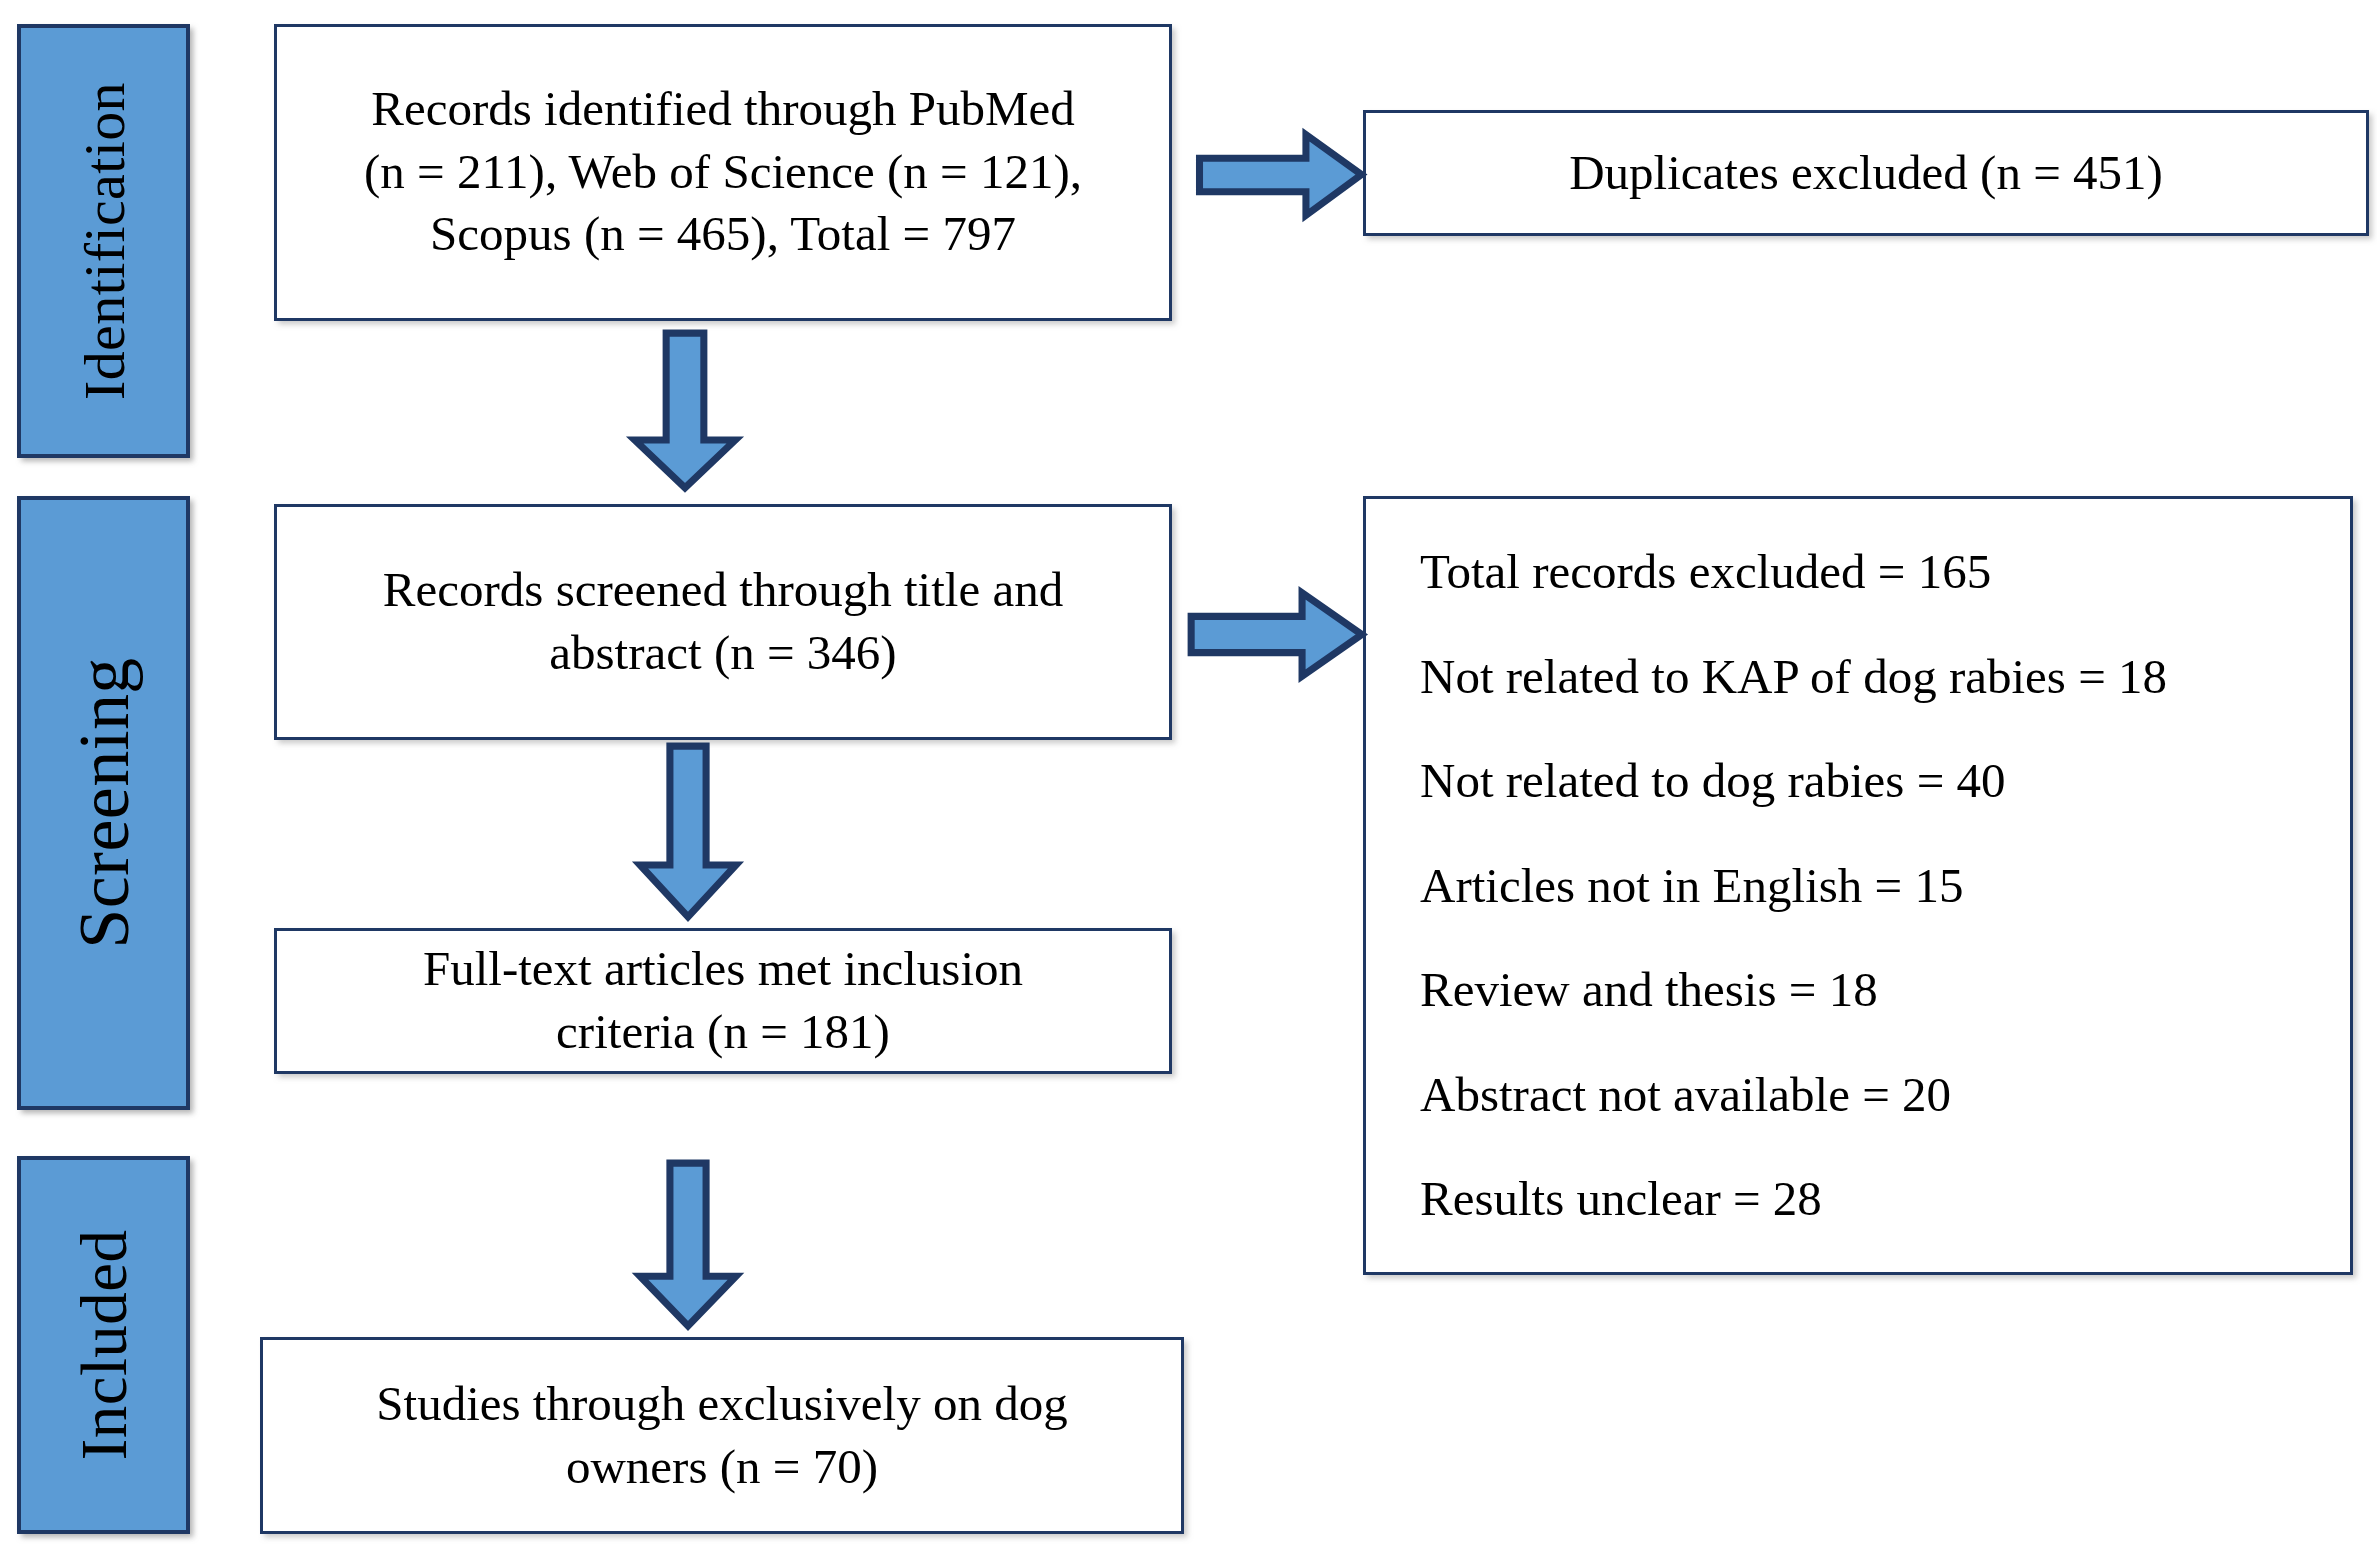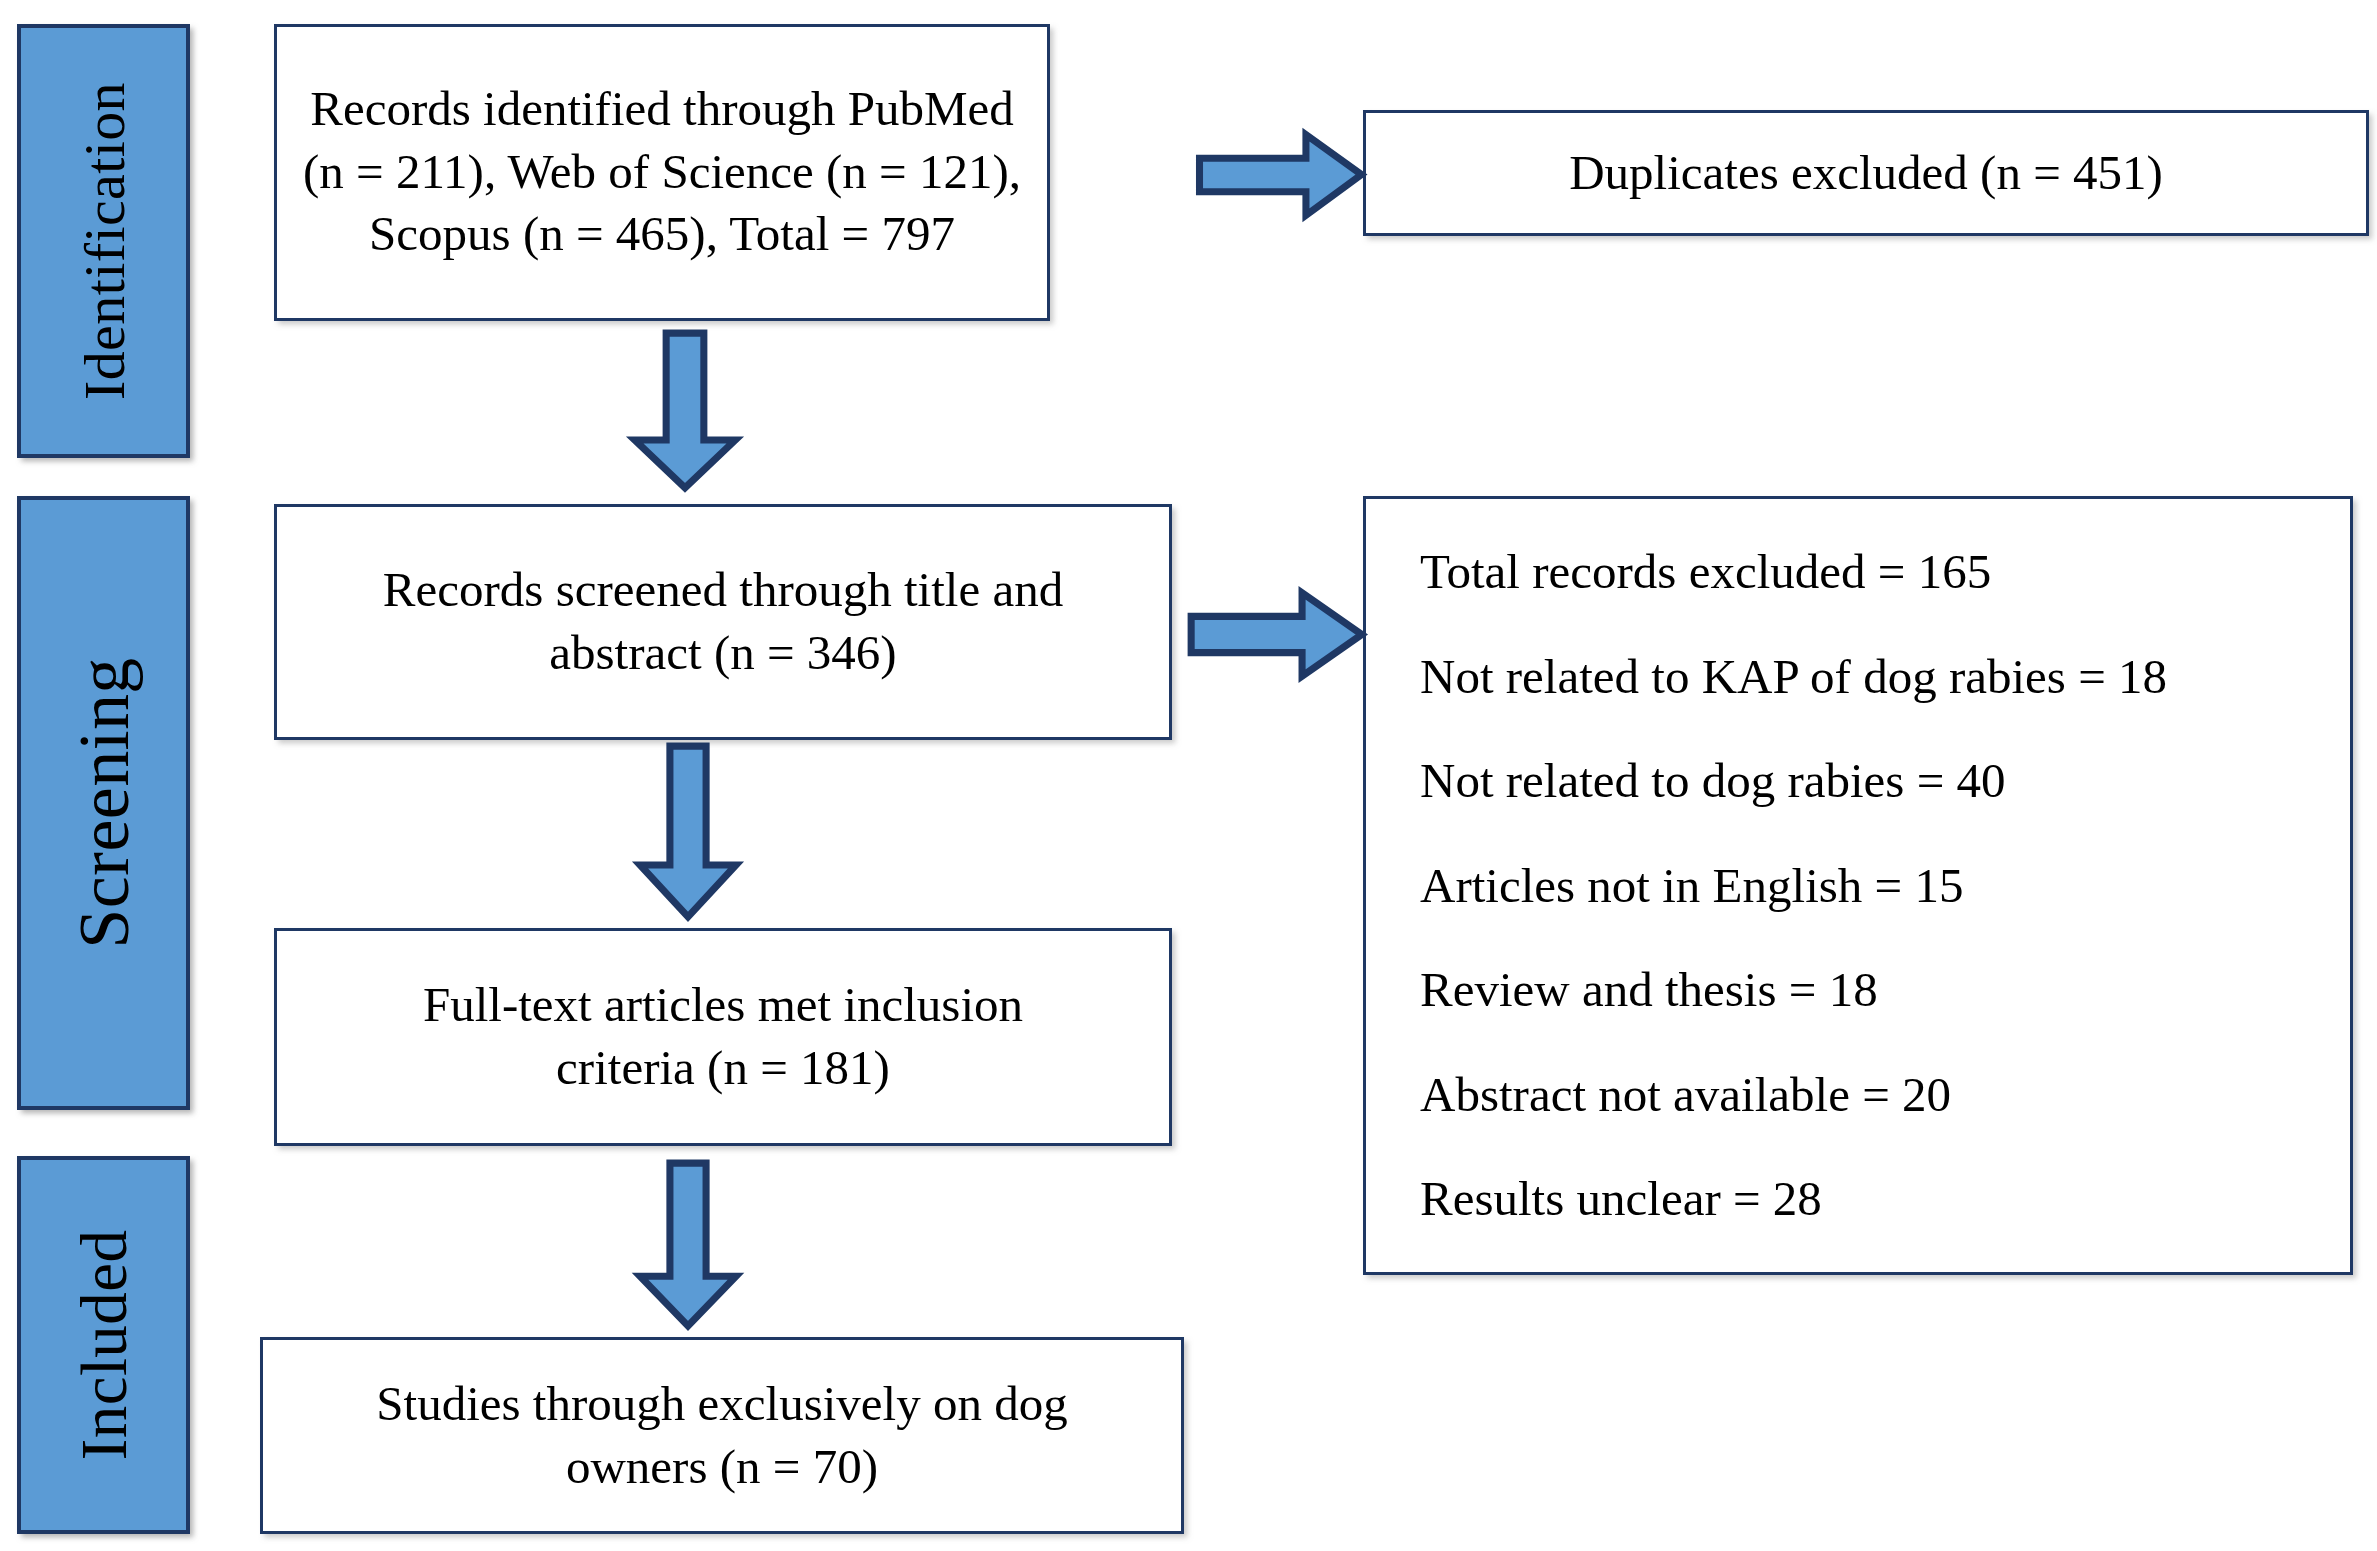--- a/index.html
+++ b/index.html
@@ -61,30 +61,30 @@
   }
   .flow-box .box-text {
     text-align: center;
     color: #000000;
     font-size: 49px;
     line-height: 1.28;
     padding: 0 20.5px;
   }
 
   #box-identified {
-    left: 274px; top: 23.6px; width: 776px; height: 297px;
+    left: 274px; top: 23.6px; width: 898px; height: 297px;
   }
   #box-duplicates {
     left: 1363px; top: 110px; width: 1006px; height: 126px;
   }
   #box-screened {
     left: 274px; top: 504px; width: 898px; height: 236px;
   }
   #box-fulltext {
-    left: 274px; top: 928px; width: 898px; height: 218px; font-family: Liberation Serif, serif;
+    left: 274px; top: 928px; width: 898px; height: 146px; font-family: Liberation Serif, serif;
   }
   #box-studies {
     left: 260px; top: 1337px; width: 924px; height: 197px;
   }
 
   
   #box-exclusions {
     position: absolute;
     left: 1363px; top: 496px; width: 990px; height: 779px;
     background: #ffffff;

